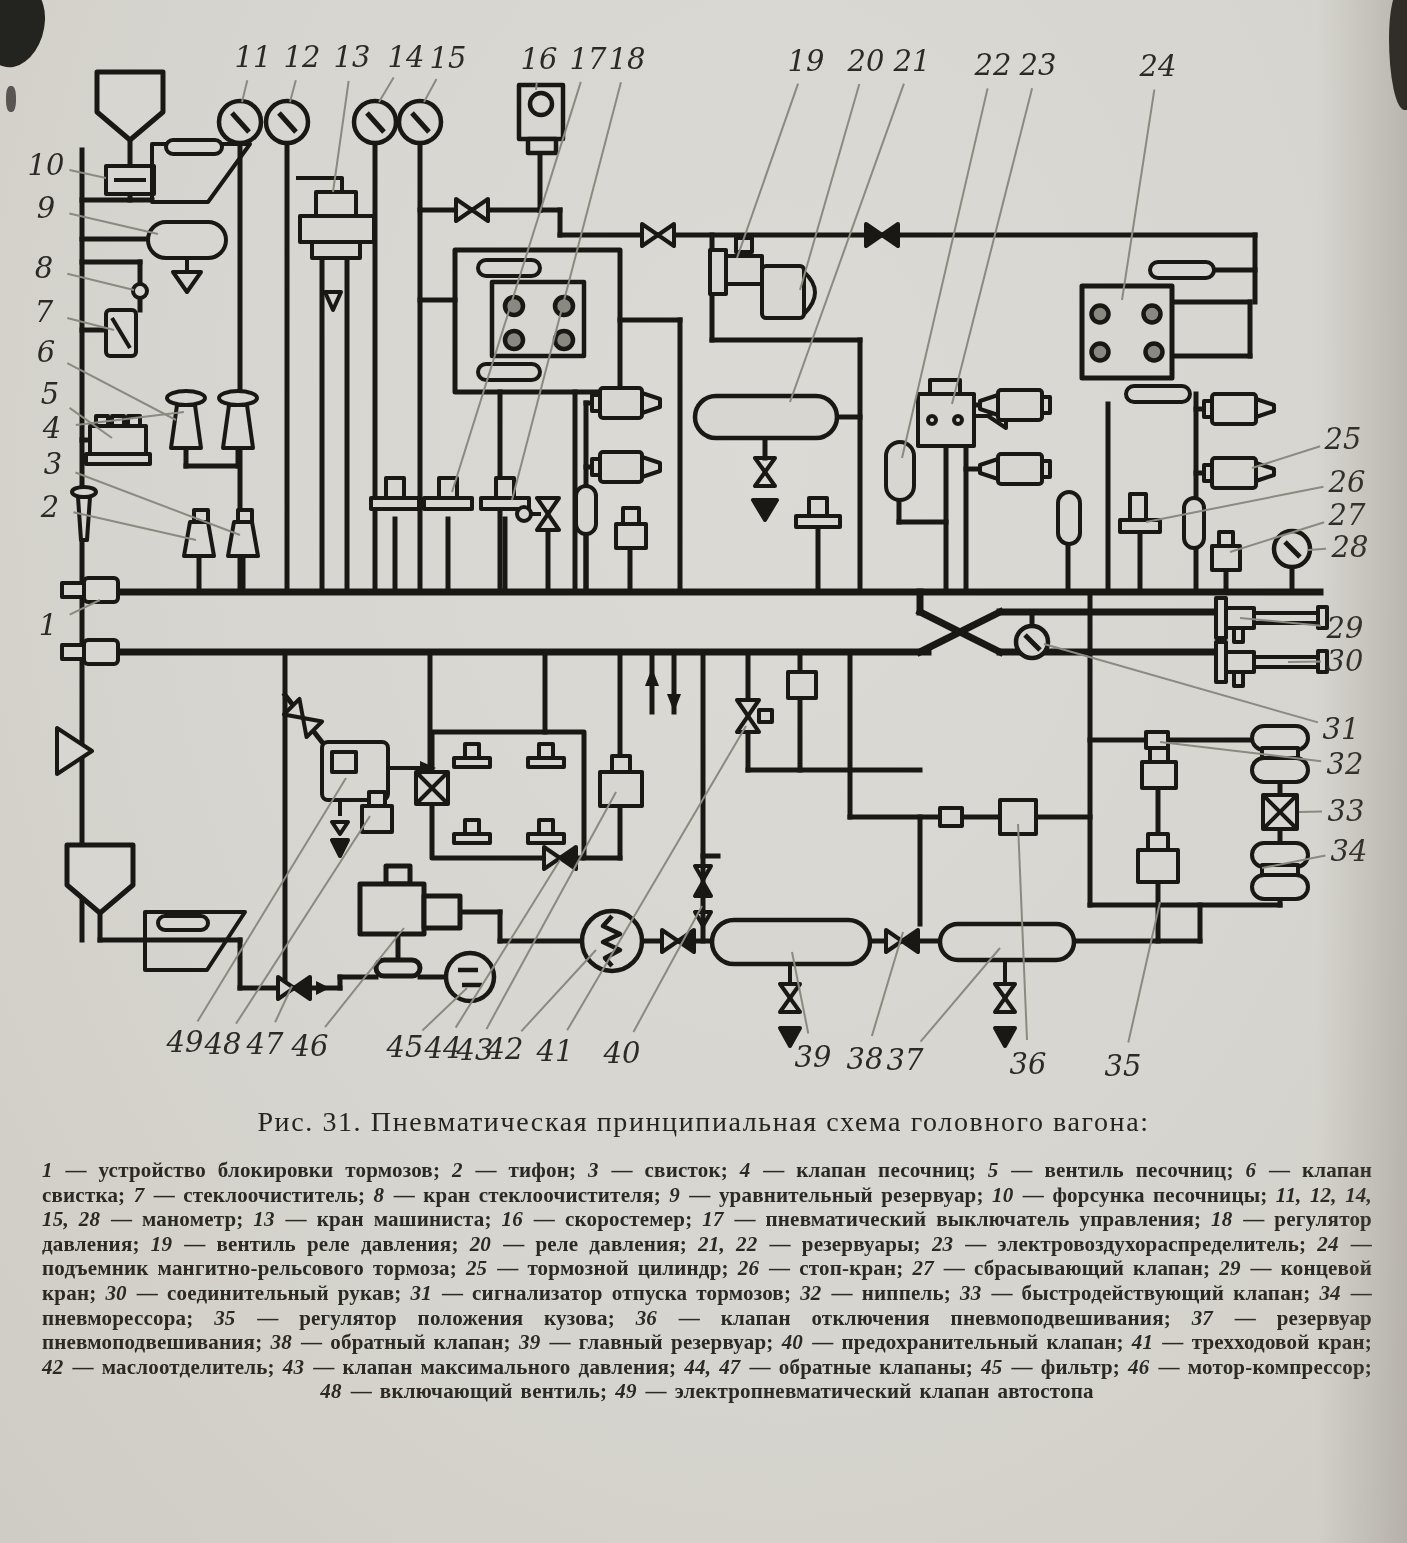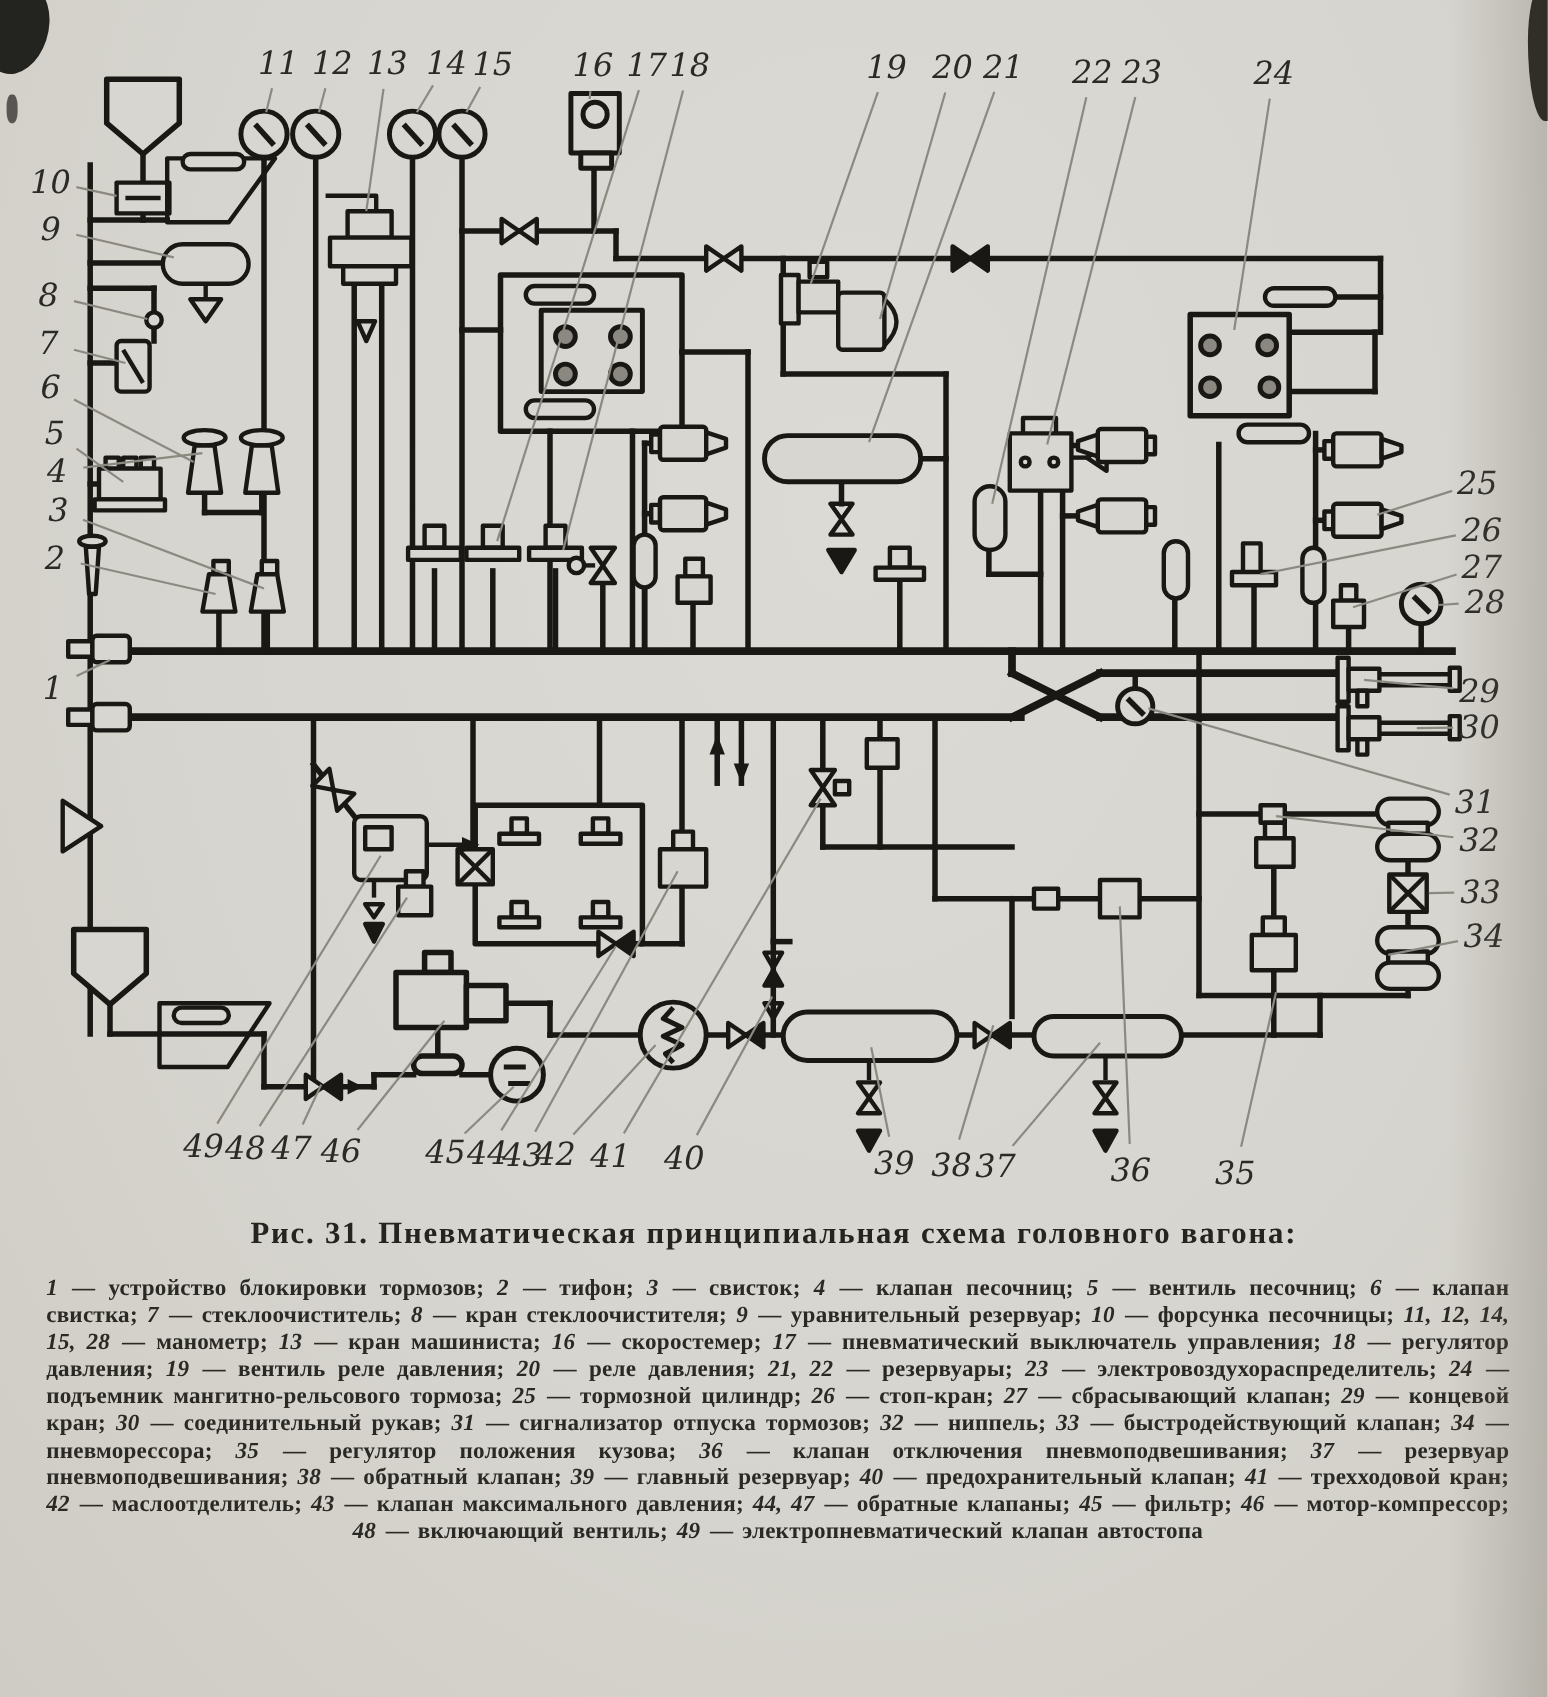--- a/index.html
+++ b/index.html
@@ -24,21 +24,21 @@
     background:#23211e;border-radius:40%;opacity:.7;
   }
   .smudge-tr{
     position:absolute;right:-8px;top:-10px;width:26px;height:120px;
     background:#17150f;border-radius:40% 0 0 60%;opacity:.85;
   }
   #schematic{position:absolute;left:0;top:0;}
   .caption{
     position:absolute;left:0;top:1106px;width:1407px;
     text-align:center;
-    font-size:28px;font-weight:bold;letter-spacing:1.6px;
+    font-size:28px;font-weight:normal;letter-spacing:1.6px;
     color:#26241f;
   }
   .legend{
     position:absolute;left:42px;top:1158px;width:1330px;
     font-size:21px;font-weight:bold;line-height:24.6px;
     color:#2b2924;
     text-align:justify;text-align-last:center;
     word-spacing:2.5px;letter-spacing:.2px;
   }
   .legend i{font-weight:600;padding-right:1px;}

